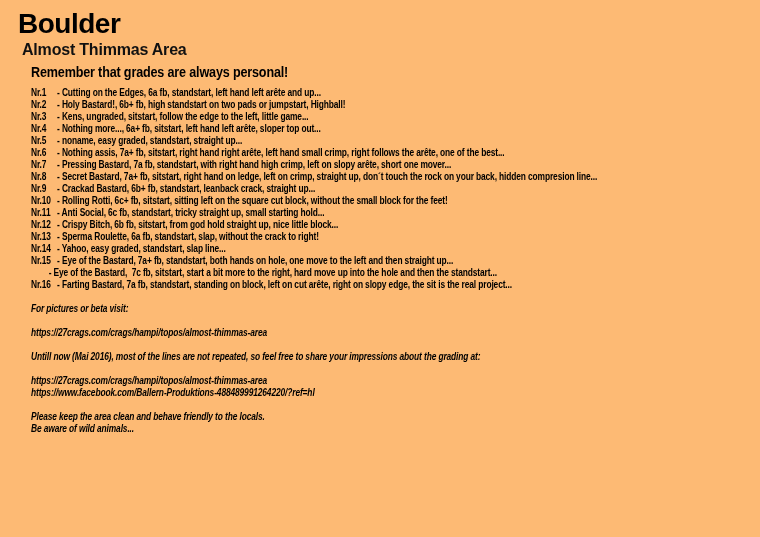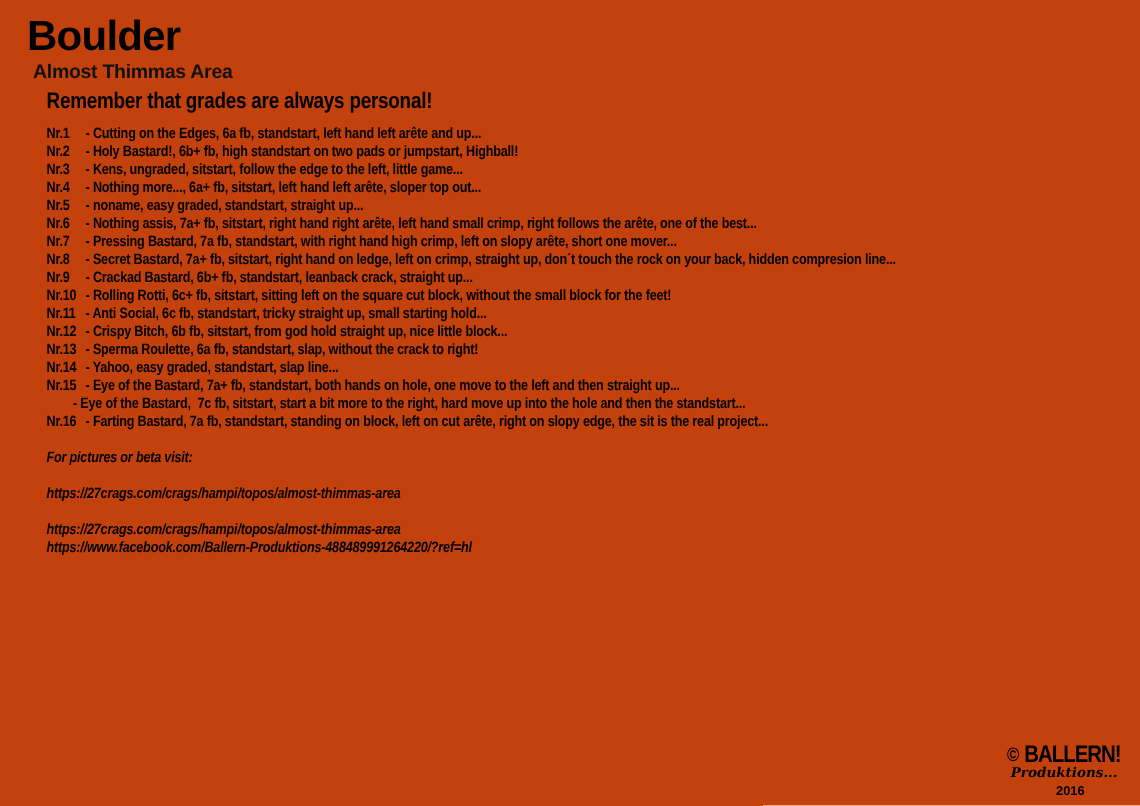--- a/index.html
+++ b/index.html
@@ -1,34 +1,34 @@
 <!DOCTYPE html>
 <html><head>
 <meta charset="utf-8">
 <style>
   html,body{margin:0;padding:0;background:#ffffff;}
   .page{
     position:relative;
     width:760px;height:537px;
-    background:#c2410c;
+    background:#fdba74;
     color:#000000;
     font-family:"Liberation Sans",sans-serif;
     font-weight:700;
     overflow:hidden;
   }
   .title{
     margin:0;
     padding:10px 0 0 18px;
     font-size:28px;
     line-height:1;
     letter-spacing:-0.5px;
   }
   .subtitle{
     margin:3px 0 0 22px;
-    font-size:13px;
+    font-size:16px;
     line-height:1.1;
     letter-spacing:-0.2px;
     color:#111111;
   }
   .notice{
     margin:5px 0 0 31px;
     font-size:15px;
     line-height:1.1;
     letter-spacing:-0.2px;
     transform:scaleX(0.84);
@@ -119,28 +119,30 @@
   </div>
 
   <div class="para">
     <div class="pline">For pictures or beta visit:</div>
   </div>
 
   <div class="para">
     <div class="pline url">https://27crags.com/crags/hampi/topos/almost-thimmas-area</div>
   </div>
 
+  <div class="para">
+    <div class="pline">Untill now (Mai 2016), most of the lines are not repeated, so feel free to share your impressions about the grading at:</div>
+  </div>
 
   <div class="para">
     <div class="pline url">https://27crags.com/crags/hampi/topos/almost-thimmas-area</div>
     <div class="pline url">https://www.facebook.com/Ballern-Produktions-488489991264220/?ref=hl</div>
   </div>
 
 
+  <div class="para">
+    <div class="pline">Please keep the area clean and behave friendly to the locals.</div>
+    <div class="pline">Be aware of wild animals...</div>
+  </div>
 
 
-  <div class="footer">
-    <div class="brand-line"><span class="copy">©</span><span class="brand">BALLERN!</span></div>
-    <div class="brand-sub">Produktions...</div>
-    <div class="brand-year">2016</div>
-  </div>
 
 </div>
 
 </body></html>

